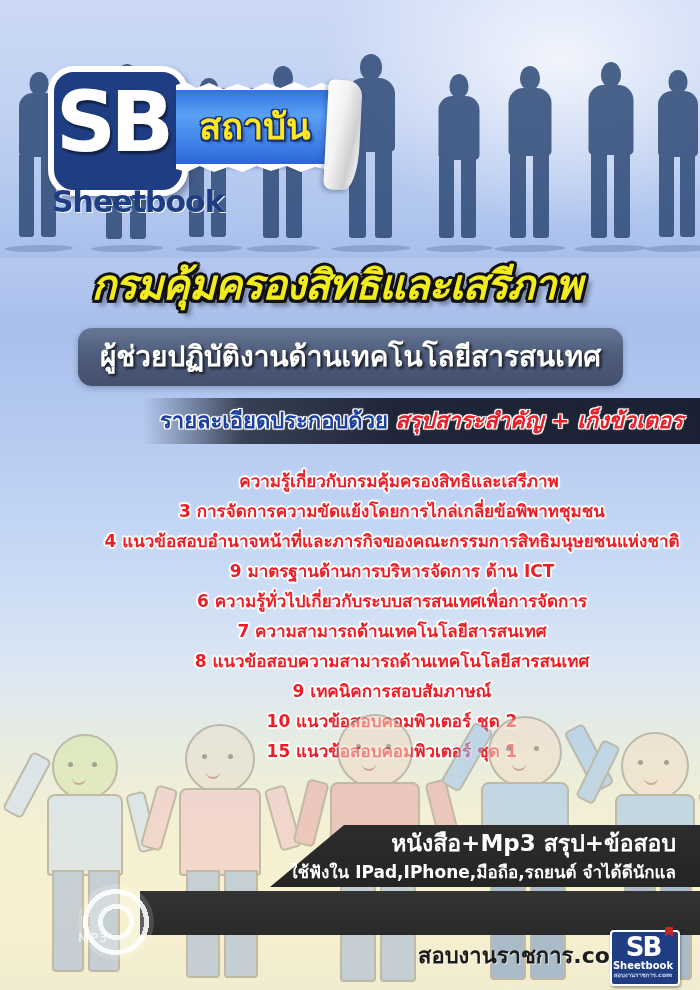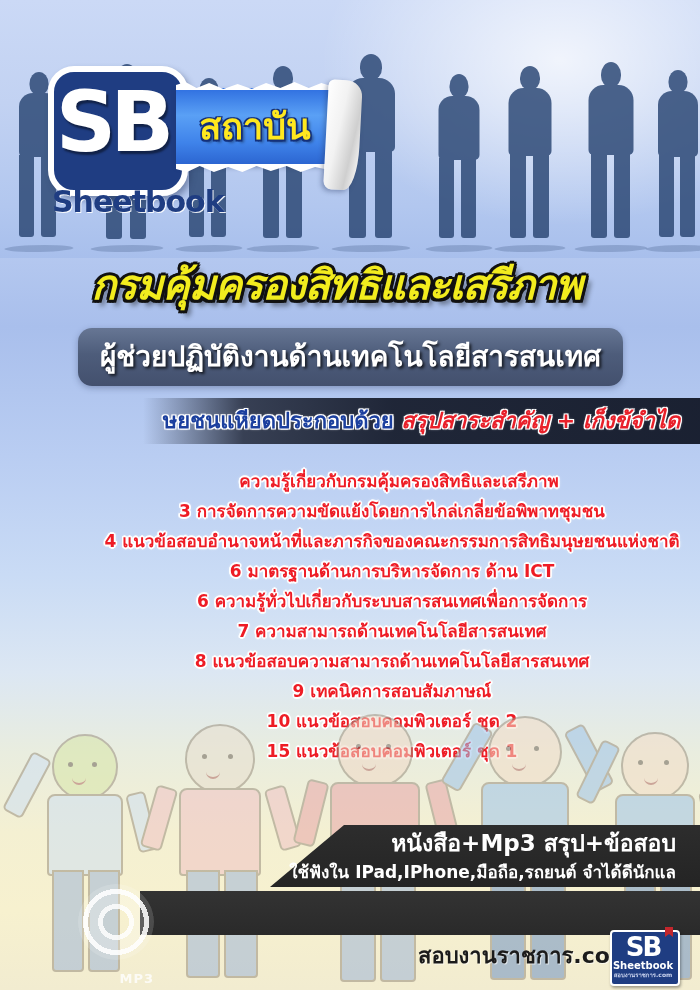--- a/index.html
+++ b/index.html
@@ -177,24 +177,23 @@
     color:#ffffff;font-weight:bold;font-size:19px;
   }
   .cd{
     position:absolute;left:78px;top:884px;width:76px;height:76px;border-radius:50%;
     background:radial-gradient(circle at 50% 50%,
       rgba(255,255,255,.0) 0 13px,rgba(255,255,255,.85) 13px 18px,
       rgba(255,255,255,.25) 18px 28px,rgba(255,255,255,.9) 28px 33px,
       rgba(255,255,255,.15) 33px 38px,rgba(255,255,255,0) 38px);
   }
   .cd-label{
-    position:absolute;left:78px;top:930px;width:76px;text-align:right;
-    color:#ffffff;font-weight:bold;font-size:13px;opacity:.8;
+    position:absolute;left:78px;top:930px;width:76px;text-align:left;
+    color:#ffffff;font-weight:normal;font-size:13px;opacity:.8;
     letter-spacing:1px;
-    margin-top:41px;
   }
 
   
   .site-url{
     position:absolute;left:418px;top:938px;
     color:#1b1b1b;font-weight:bold;font-size:22px;
     text-shadow:1px 1px 0 rgba(255,255,255,.6);
   }
   .sb-foot{
     position:absolute;left:610px;top:930px;width:66px;height:52px;
@@ -302,30 +301,30 @@
   </div>
 
   <div class="main-title">กรมคุ้มครองสิทธิและเสรีภาพ</div>
 
   <div class="subtitle-pill">
     <div class="subtitle-text">ผู้ช่วยปฏิบัติงานด้านเทคโนโลยีสารสนเทศ</div>
   </div>
 
   <div class="detail-band">
     <div class="detail-text">
-      <span class="a">ษยชนแหียดประกอบด้วย</span>
-      <span class="b">สรุปสาระสำคัญ + เก็งข้จำได</span>
+      <span class="a">รายละเอียดประกอบด้วย</span>
+      <span class="b">สรุปสาระสำคัญ + เก็งข้วเตอร</span>
     </div>
   </div>
 
   <div class="toc">
     <div class="toc-item indent">ความรู้เกี่ยวกับกรมคุ้มครองสิทธิและเสรีภาพ</div>
     <div class="toc-item">3 การจัดการความขัดแย้งโดยการไกล่เกลี่ยข้อพิพาทชุมชน</div>
     <div class="toc-item">4 แนวข้อสอบอำนาจหน้าที่และภารกิจของคณะกรรมการสิทธิมนุษยชนแห่งชาติ</div>
-    <div class="toc-item">6 มาตรฐานด้านการบริหารจัดการ ด้าน ICT</div>
+    <div class="toc-item">9 มาตรฐานด้านการบริหารจัดการ ด้าน ICT</div>
     <div class="toc-item">6 ความรู้ทั่วไปเกี่ยวกับระบบสารสนเทศเพื่อการจัดการ</div>
     <div class="toc-item">7 ความสามารถด้านเทคโนโลยีสารสนเทศ</div>
     <div class="toc-item">8 แนวข้อสอบความสามารถด้านเทคโนโลยีสารสนเทศ</div>
     <div class="toc-item">9 เทคนิคการสอบสัมภาษณ์</div>
     <div class="toc-item">10 แนวข้อสอบคอมพิวเตอร์  ชุด 2</div>
     <div class="toc-item">15 แนวข้อสอบคอมพิวเตอร์  ชุด 1</div>
   </div>
 
   <div class="kids">
     <div class="kid" style="left:20px;width:130px;height:250px;">

